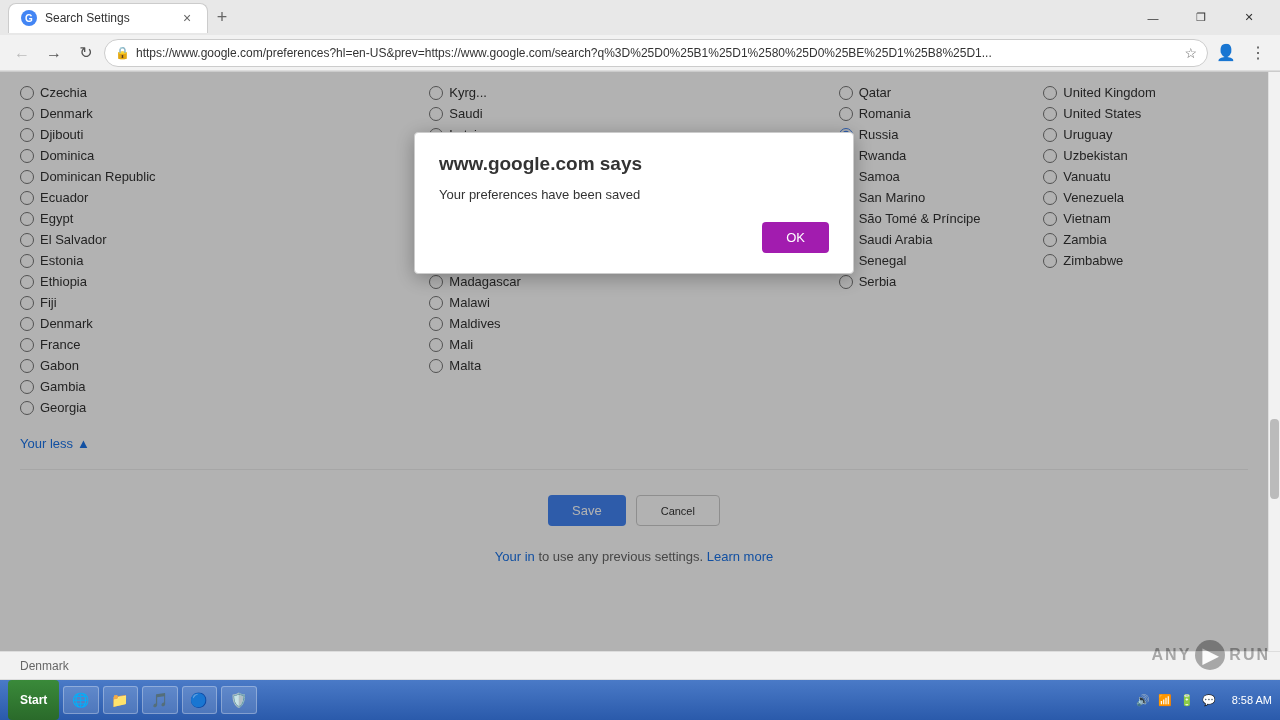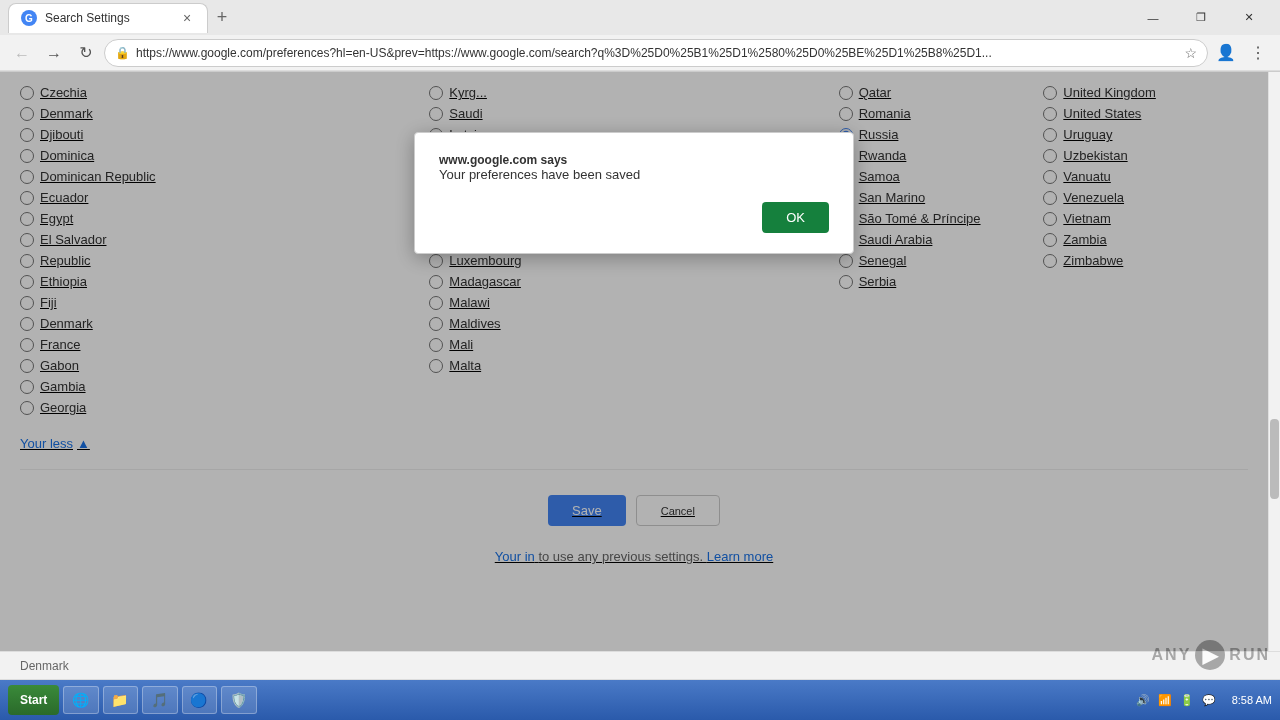--- a/index.html
+++ b/index.html
@@ -98,21 +98,20 @@
     .address-text { flex: 1; font-size: 12px; color: #333; overflow: hidden; white-space: nowrap; text-overflow: ellipsis; }
     .star-icon, .menu-icon { color: #666; font-size: 14px; cursor: pointer; }
 
     
     .page-content {
       display: flex;
       height: calc(720px - 35px - 36px - 40px - 30px);
       overflow: hidden;
       position: relative;
       background: #fff;
-      text-decoration: underline;
     }
 
     .main-scroll {
       flex: 1;
       overflow-y: auto;
       overflow-x: hidden;
       padding: 10px 20px;
     }
 
     
@@ -228,21 +227,21 @@
     }
     .start-btn {
       background: linear-gradient(to bottom, #3a8a3a, #2a6a2a);
       color: white;
       border: none;
       padding: 4px 12px;
       border-radius: 4px;
       font-size: 12px;
       font-weight: bold;
       cursor: pointer;
-      height: 30px;
+      height: 40px;
     }
     .taskbar-item {
       background: rgba(255,255,255,0.15);
       border: 1px solid rgba(255,255,255,0.3);
       border-radius: 3px;
       padding: 2px 8px;
       height: 28px;
       display: flex;
       align-items: center;
       gap: 4px;
@@ -290,35 +289,36 @@
     .dialog-box {
       background: white;
       border: 1px solid #ccc;
       border-radius: 4px;
       padding: 20px 24px;
       min-width: 440px;
       max-width: 500px;
       box-shadow: 0 4px 20px rgba(0,0,0,0.3);
     }
     .dialog-title {
-      font-size: 12px;
+      font-size: 19px;
       font-weight: bold;
       color: #333;
+      margin-bottom: 12px;
     }
     .dialog-message {
       font-size: 13px;
       color: #333;
       margin-bottom: 20px;
     }
     .dialog-buttons {
       display: flex;
       justify-content: flex-end;
     }
     .dialog-ok-btn {
-      background: #15803d;
+      background: #a21caf;
       color: white;
       border: none;
       border-radius: 4px;
       padding: 8px 24px;
       cursor: pointer;
       font-size: 13px;
     }
 
     
     .watermark {
@@ -408,21 +408,21 @@
         <div class="country-item">
           <input type="radio" name="country" style="">
           <span>Egypt</span>
         </div>
         <div class="country-item">
           <input type="radio" name="country" style="">
           <span>El Salvador</span>
         </div>
         <div class="country-item">
           <input type="radio" name="country" style="">
-          <span>Republic</span>
+          <span>Estonia</span>
         </div>
         <div class="country-item">
           <input type="radio" name="country" style="">
           <span>Ethiopia</span>
         </div>
         <div class="country-item">
           <input type="radio" name="country" style="">
           <span>Fiji</span>
         </div>
         <div class="country-item">

